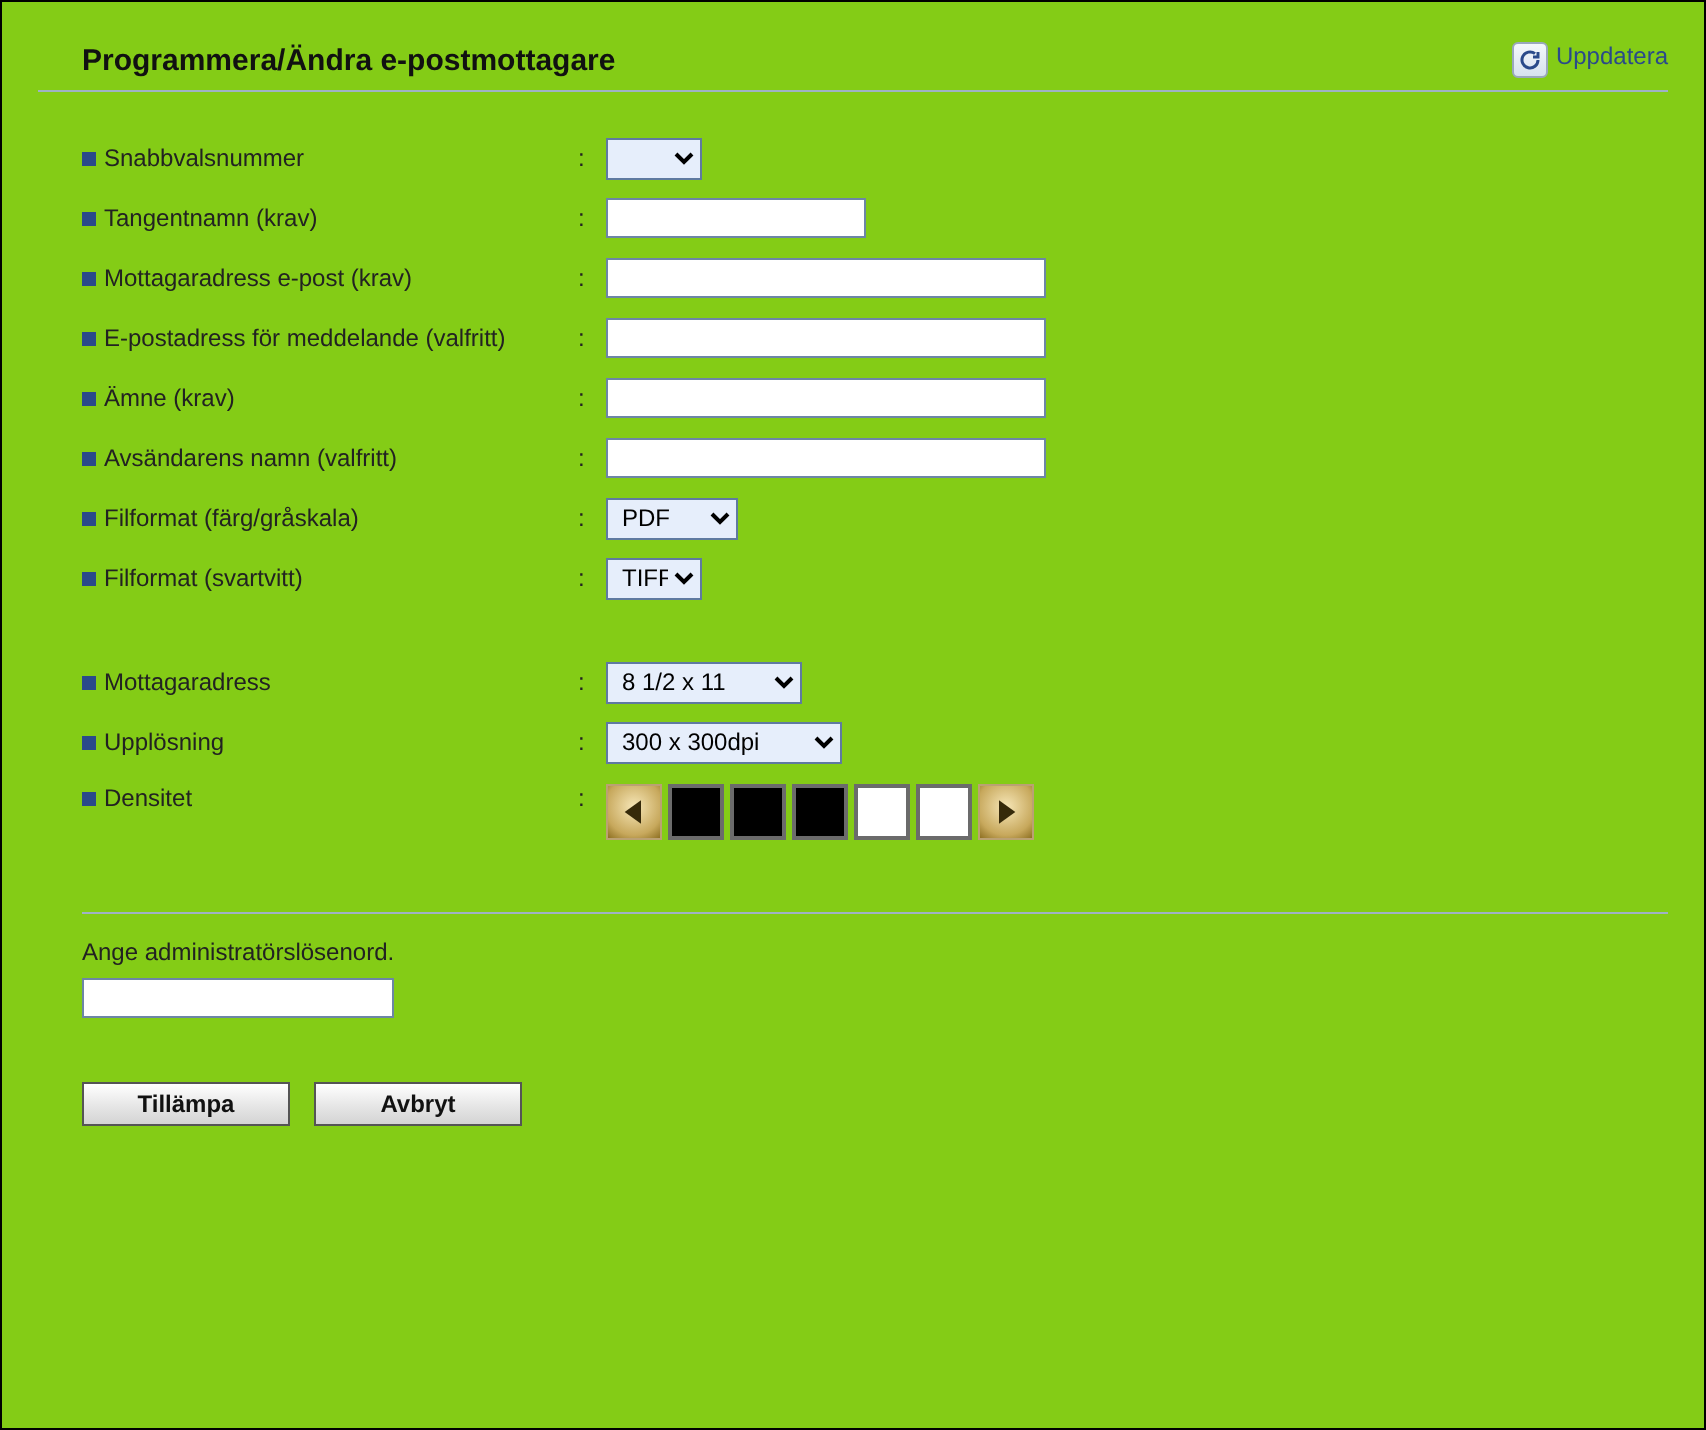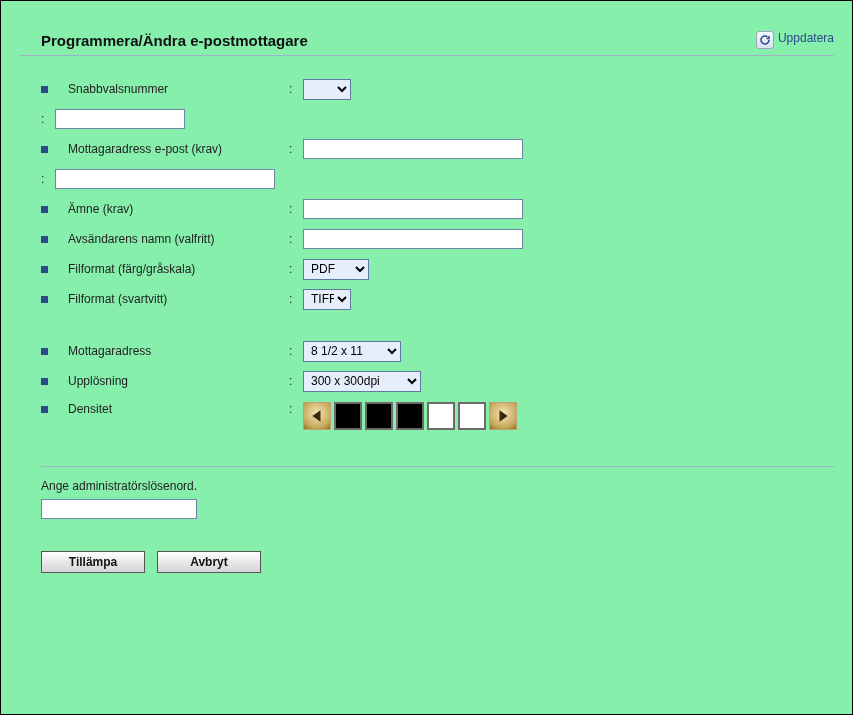--- a/index.html
+++ b/index.html
@@ -6,22 +6,22 @@
   body {
     background: #fff;
     font-family: Arial, Helvetica, sans-serif;
     font-size: 12px;
     color: #000;
   }
   .frame {
     width: 853px;
     height: 715px;
     border: 1px solid #000;
-    background: #86efac;
-    padding: 26px 18px 18px 18px;
+    background: #84cc16;
+    padding: 16px 18px 18px 18px;
     position: relative;
   }
   .header-row {
     display: flex;
     justify-content: space-between;
     align-items: center;
     padding: 4px 0 6px 22px;
   }
   .page-title {
     font-size: 15px;
@@ -57,21 +57,21 @@
     display: flex;
     align-items: center;
     min-height: 30px;
     margin-bottom: 0;
   }
   .row.spacer-top { margin-top: 22px; }
   .label-cell {
     width: 248px;
     display: flex;
     align-items: center;
-    gap: 20px;
+    gap: 4px;
     color: #222;
   }
   .bullet {
     width: 7px;
     height: 7px;
     background: #2a4a8a;
     display: inline-block;
   }
   .colon-cell {
     width: 14px;
@@ -169,38 +169,46 @@
       </div>
       <div class="colon-cell">:</div>
       <div class="input-cell">
         <select class="sel-tiny">
           <option></option>
         </select>
       </div>
     </div>
 
     <div class="row">
+      <div class="label-cell">
+        <span class="bullet"></span>
+        <span>Tangentnamn (krav)</span>
+      </div>
       <div class="colon-cell">:</div>
       <div class="input-cell">
         <input type="text" class="w-short" value="" style="">
       </div>
     </div>
 
     <div class="row">
       <div class="label-cell">
         <span class="bullet"></span>
         <span>Mottagaradress e-post (krav)</span>
       </div>
       <div class="colon-cell">:</div>
       <div class="input-cell">
         <input type="text" class="w-med" value="" style="">
       </div>
     </div>
 
     <div class="row">
+      <div class="label-cell">
+        <span class="bullet"></span>
+        <span>E-postadress för meddelande (valfritt)</span>
+      </div>
       <div class="colon-cell">:</div>
       <div class="input-cell">
         <input type="text" class="w-med" value="" style="">
       </div>
     </div>
 
     <div class="row">
       <div class="label-cell">
         <span class="bullet"></span>
         <span>Ämne (krav)</span>

